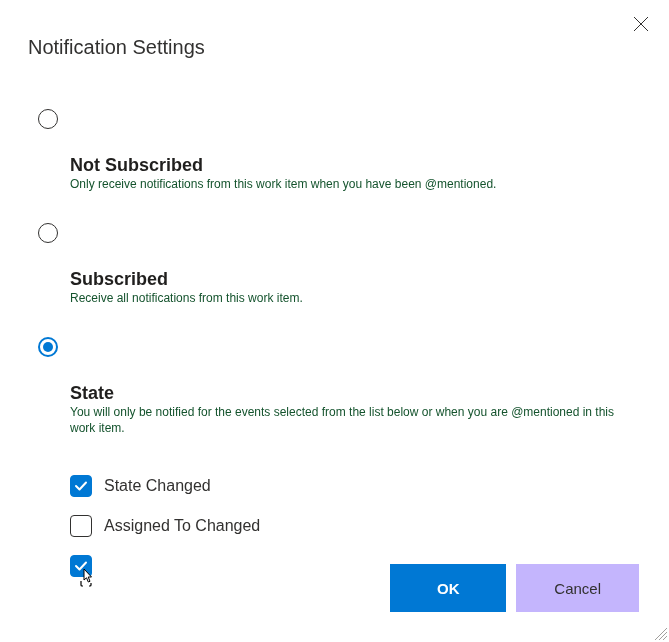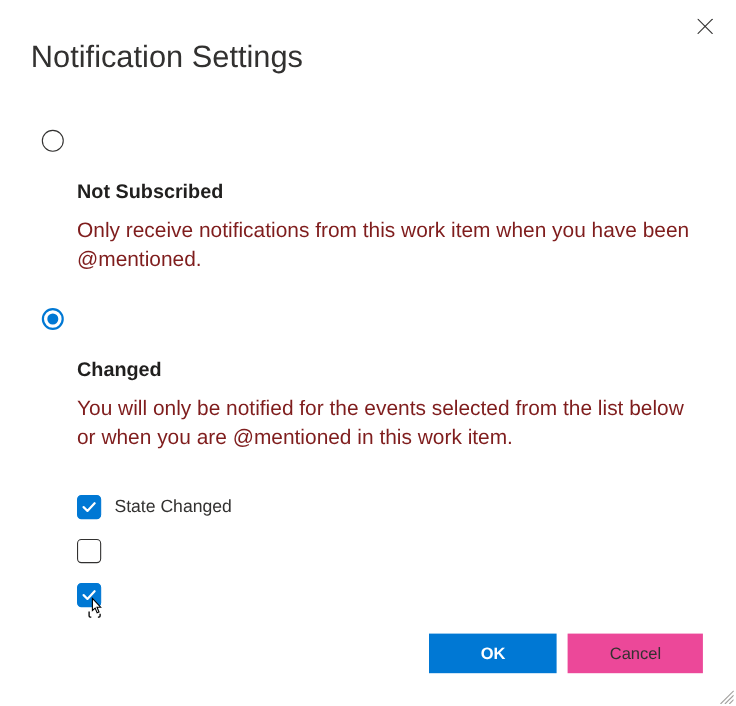--- a/index.html
+++ b/index.html
@@ -32,21 +32,21 @@
       align-items: center;
       justify-content: center;
     }
     .close-btn svg {
       width: 14px;
       height: 14px;
       stroke: #323130;
       stroke-width: 1;
     }
     .title {
-      font-size: 28px;
+      font-size: 20px;
       font-weight: 300;
       color: #323130;
       margin-top: 20px;
       margin-bottom: 48px;
     }
     .options {
       padding-left: 10px;
     }
     .option {
       display: flex;
@@ -86,24 +86,23 @@
       flex: 1;
     }
     .option-label {
       font-size: 18px;
       font-weight: 600;
       color: #201f1e;
       cursor: pointer;
       margin-top: 48px;
     }
     .option-desc {
-      font-size: 19px;
+      font-size: 12px;
       font-weight: 400;
-      color: #7f1d1d;
-      margin-top: 12px;
+      color: #14532d;
       margin-bottom: 20px;
       line-height: 1.4;
     }
     .sub-options {
       margin-top: 18px;
       margin-left: 32px;
       text-align: right;
     }
     .sub-option {
       display: flex;
@@ -145,37 +144,37 @@
     }
     .buttons {
       position: absolute;
       bottom: 30px;
       right: 30px;
       display: flex;
       gap: 10px;
     }
     .btn {
       min-width: 116px;
-      height: 36px;
+      height: 48px;
       font-size: 15px;
       border: none;
       cursor: pointer;
       font-family: inherit;
       display: flex;
       align-items: center;
       justify-content: center;
       padding: 0 38px;
     }
     .btn-primary {
       background: #0078d4;
       color: #fff;
       font-weight: 600;
     }
     .btn-secondary {
-      background: #ec4899;
+      background: #c4b5fd;
       color: #323130;
     }
     .resize-grip {
       position: absolute;
       bottom: 2px;
       right: 2px;
       width: 16px;
       height: 16px;
     }
   </style>
@@ -196,42 +195,50 @@
   <div class="options">
 
     <div class="option">
       <div class="radio" role="radio"></div>
       <div class="option-content">
         <div class="option-label">Not Subscribed</div>
         <div class="option-desc">Only receive notifications from this work item when you have been @mentioned.</div>
       </div>
     </div>
 
+    <div class="option">
+      <div class="radio" role="radio"></div>
+      <div class="option-content">
+        <div class="option-label">Subscribed</div>
+        <div class="option-desc">Receive all notifications from this work item.</div>
+      </div>
+    </div>
 
     <div class="option">
       <div class="radio checked" role="radio"></div>
       <div class="option-content">
-        <div class="option-label">Changed</div>
+        <div class="option-label">State</div>
         <div class="option-desc">You will only be notified for the events selected from the list below or when you are @mentioned in this work item.</div>
       </div>
     </div>
 
     <div class="sub-options">
 
       <div class="sub-option">
         <div class="checkbox checked" role="checkbox">
           <svg viewBox="0 0 14 14">
             <path d="M2 7 L5.5 10.5 L12 3.5" stroke="#fff" stroke-width="2" fill="none" stroke-linecap="round" stroke-linejoin="round"></path>
           </svg>
         </div>
         <span class="sub-label">State Changed</span>
       </div>
 
       <div class="sub-option">
         <div class="checkbox" role="checkbox"></div>
+        <span class="sub-label">Assigned To Changed</span>
       </div>
 
       <div class="sub-option">
         <div class="checkbox checked" role="checkbox">
           <svg viewBox="0 0 14 14">
             <path d="M2 7 L5.5 10.5 L12 3.5" stroke="#fff" stroke-width="2" fill="none" stroke-linecap="round" stroke-linejoin="round"></path>
           </svg>
         </div>
         <svg class="cursor-overlay" width="18" height="20" viewBox="0 0 18 20">
           <path d="M6 2 L6 13 L8.5 10.8 L10.3 15 L12 14.3 L10.2 10 L13.5 10 Z" fill="#fff" stroke="#000" stroke-width="1"></path>

